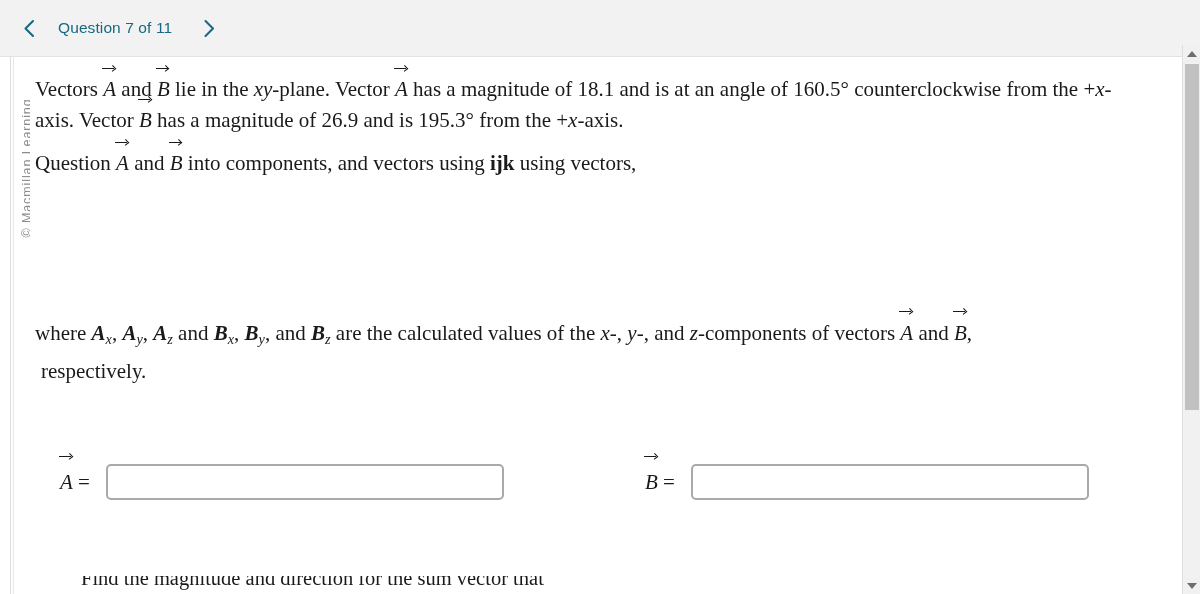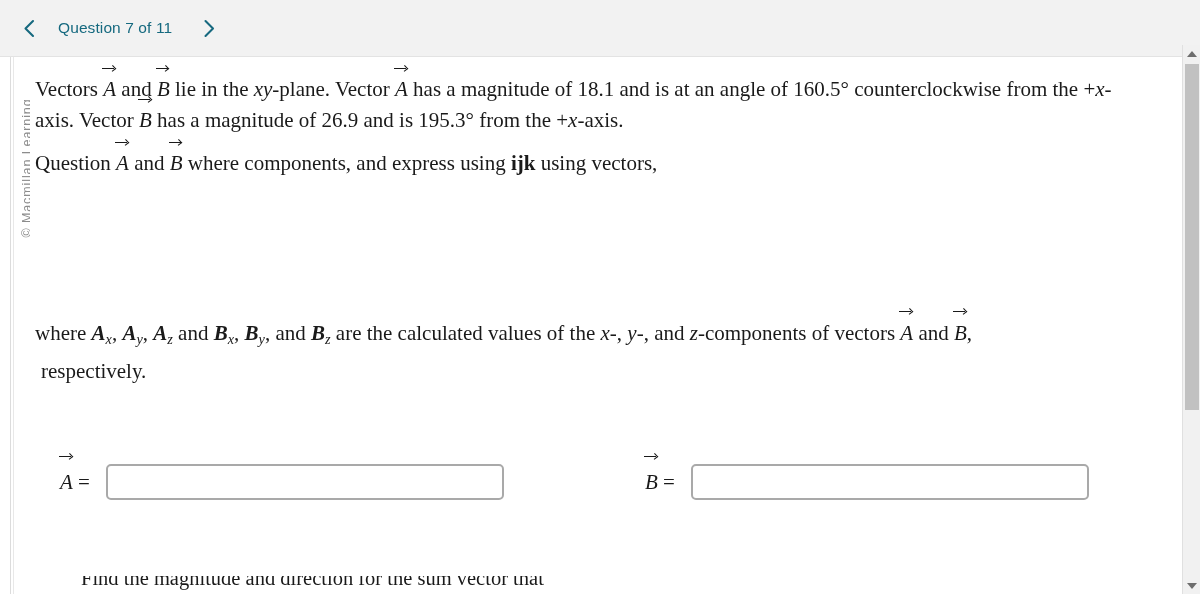--- a/index.html
+++ b/index.html
@@ -321,21 +321,21 @@
   <div class="left-rail">
     <div class="rail-line"></div>
     <div class="rail-line2"></div>
     <div class="copyright">© Macmillan Learning</div>
   </div>
 
   <div class="content">
 
     <p class="para serif p-intro"><span>Vectors </span><span class="vec">A</span><span> and </span><span class="vec">B</span><span> lie in the </span><i class="it">xy</i><span>-plane. Vector </span><span class="vec">A</span><span> has a magnitude of 18.1 and is at an angle of 160.5° counterclockwise from the +</span><i class="it">x</i><span>-axis. Vector </span><span class="vec">B</span><span> has a magnitude of 26.9 and is 195.3° from the +</span><i class="it">x</i><span>-axis.</span></p>
 
-    <p class="para serif p-resolve"><span>Question </span><span class="vec">A</span><span> and </span><span class="vec">B</span><span> where components, and express using </span><span class="bf">ijk</span><span> using vectors,</span></p>
+    <p class="para serif p-resolve"><span>Question </span><span class="vec">A</span><span> and </span><span class="vec">B</span><span> into components, and vectors using </span><span class="bf">ijk</span><span> using vectors,</span></p>
 
 
 
     <p class="para serif p-where"><span>where </span><span class="bfit">A</span><sub class="sb bf">x</sub><span>, </span><span class="bfit">A</span><sub class="sb bf">y</sub><span>, </span><span class="bfit">A</span><sub class="sb bf">z</sub><span> and </span><span class="bfit">B</span><sub class="sb bf">x</sub><span>, </span><span class="bfit">B</span><sub class="sb bf">y</sub><span>, and </span><span class="bfit">B</span><sub class="sb bf">z</sub><span> are the calculated values of the </span><i class="it">x</i><span>-, </span><i class="it">y</i><span>-, and </span><i class="it">z</i><span>-components of vectors </span><span class="vec">A</span><span> and </span><span class="vec">B</span><span>,</span><span class="ln2">respectively.</span></p>
 
     <div class="answer-row">
       <div class="answer-group answer-a">
         <span class="ans-label serif"><span class="vec">A</span><span> =</span></span>
         <input class="ans-input wide-a" type="text" value="" placeholder="" style="">
       </div>

